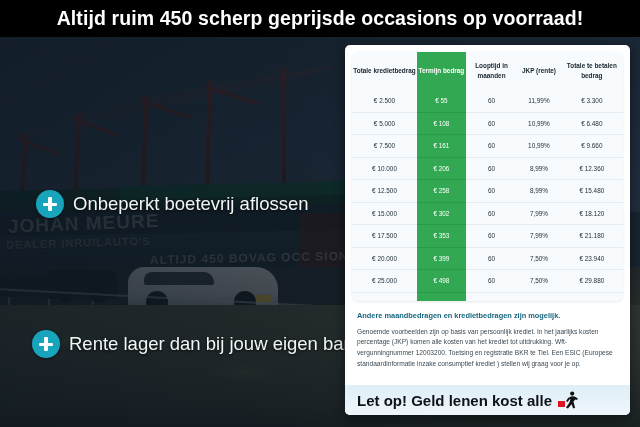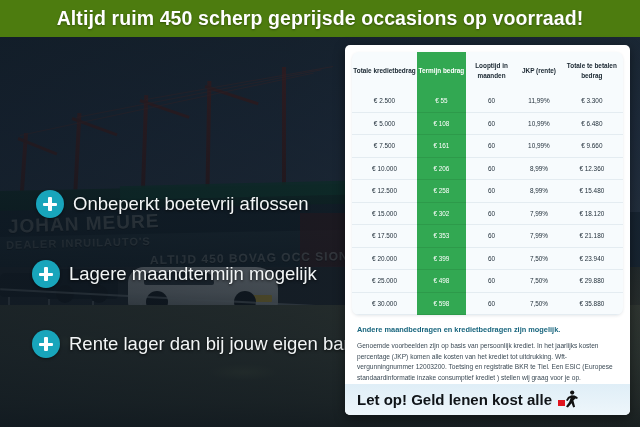--- a/index.html
+++ b/index.html
@@ -51,21 +51,21 @@
        background:
         radial-gradient(ellipse 40px 10px at 12% 30%, rgba(120,128,86,.55), transparent 70%),
         radial-gradient(ellipse 50px 12px at 38% 55%, rgba(110,118,80,.5), transparent 70%),
         radial-gradient(ellipse 45px 11px at 66% 35%, rgba(128,134,92,.45), transparent 70%),
         radial-gradient(ellipse 60px 14px at 88% 65%, rgba(100,108,74,.5), transparent 70%),
         linear-gradient(180deg,#595c45 0%,#4e5240 40%,#3c4032 80%,#2b2e24 100%);}
   .scrim{position:absolute;left:0;top:37px;width:640px;height:390px;
        background:linear-gradient(90deg,rgba(12,22,32,.80) 0%,rgba(12,22,32,.72) 45%,rgba(12,22,32,.55) 100%);}
 
   
-  .topbar{position:absolute;left:0;top:0;width:640px;height:37px;background:#4d7c0f;
+  .topbar{position:absolute;left:0;top:0;width:640px;height:37px;background:#000000;
       display:flex;align-items:center;justify-content:center;z-index:20;}
   .topbar span{color:#ffffff;font-weight:bold;font-size:19.5px;letter-spacing:.1px;
       text-shadow:0 1px 2px rgba(0,0,0,.35);white-space:nowrap;}
 
   
   .features{position:absolute;left:0;top:42px;width:350px;height:385px;z-index:20;}
   .feat{position:absolute;display:flex;align-items:center;gap:9px;}
   .plus{flex:0 0 auto;width:28px;height:28px;border-radius:50%;background:#18a5bb;
       position:relative;box-shadow:0 1px 3px rgba(0,0,0,.45);}
   .plus::before,.plus::after{content:"";position:absolute;background:#ffffff;border-radius:1px;}
@@ -88,21 +88,21 @@
   table{border-collapse:collapse;width:100%;table-layout:fixed;}
   th,td{font-size:6.4px;text-align:center;color:#1d2b36;padding:0;}
   thead th{font-weight:bold;height:38px;line-height:1.55;vertical-align:middle;color:#17242e;}
   thead th.hl{background:#32a852;color:#ffffff;}
   tbody td{height:21.5px;vertical-align:middle;border-top:1px solid #e4ecf1;}
   tbody tr:first-child td{border-top:none;}
   tbody td.hl{background:#32a852;color:#ffffff;border-top:1px solid #2d9a4a;}
   tbody tr:first-child td.hl{border-top:none;}
   col.c1{width:24%} col.c2{width:18%} col.c3{width:19%} col.c4{width:16%} col.c5{width:23%}
 
-  .note{padding:10px 12px 0 12px;}
+  .note{padding:10px 12px 16px 12px;}
   .note-title{font-size:7.4px;font-weight:bold;color:#19667e;line-height:1.4;}
   .note-body{font-size:6.6px;color:#3b4a55;line-height:1.62;margin-top:5px;text-align:left;}
   .warnbar{margin-top:auto;height:34px;background:linear-gradient(180deg,#dfeef7 0%,#eef6fb 100%);
       display:flex;align-items:center;padding-left:12px;gap:6px;}
   .warn-txt{font-size:15px;font-weight:bold;color:#101418;white-space:nowrap;}
   .warn-icon{position:relative;width:20px;height:18px;}
   .warn-icon .red{position:absolute;left:0;bottom:2px;width:7px;height:6px;background:#e0141e;}
   .warn-icon svg{position:absolute;left:5px;bottom:0;}
 </style>
 </head>
@@ -171,24 +171,20 @@
   </div>
 
   <div class="features">
 
 
     <div class="feat" style="left:36px;top:148px;">
       <div class="plus"></div>
       <div class="feat-txt">Onbeperkt boetevrij aflossen</div>
     </div>
 
-    <div class="feat" style="left:32px;top:218px;">
-      <div class="plus"></div>
-      <div class="feat-txt">Lagere maandtermijn mogelijk</div>
-    </div>
 
     <div class="feat" style="left:32px;top:288px;">
       <div class="plus"></div>
       <div class="feat-txt">Rente lager dan bij jouw eigen bank</div>
     </div>
   </div>
 
   <div class="card">
 
     <div class="tablewrap">

